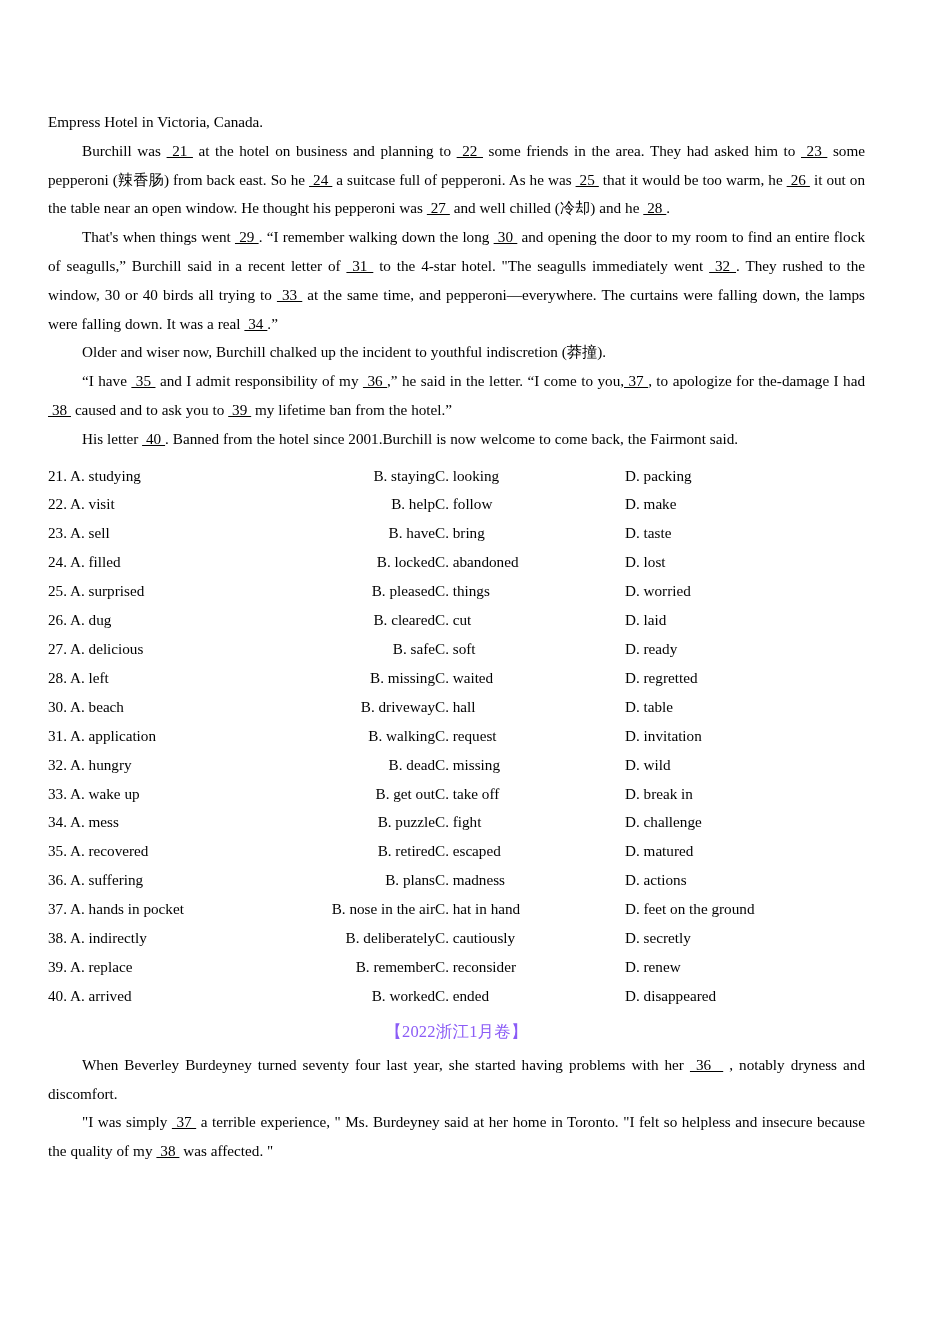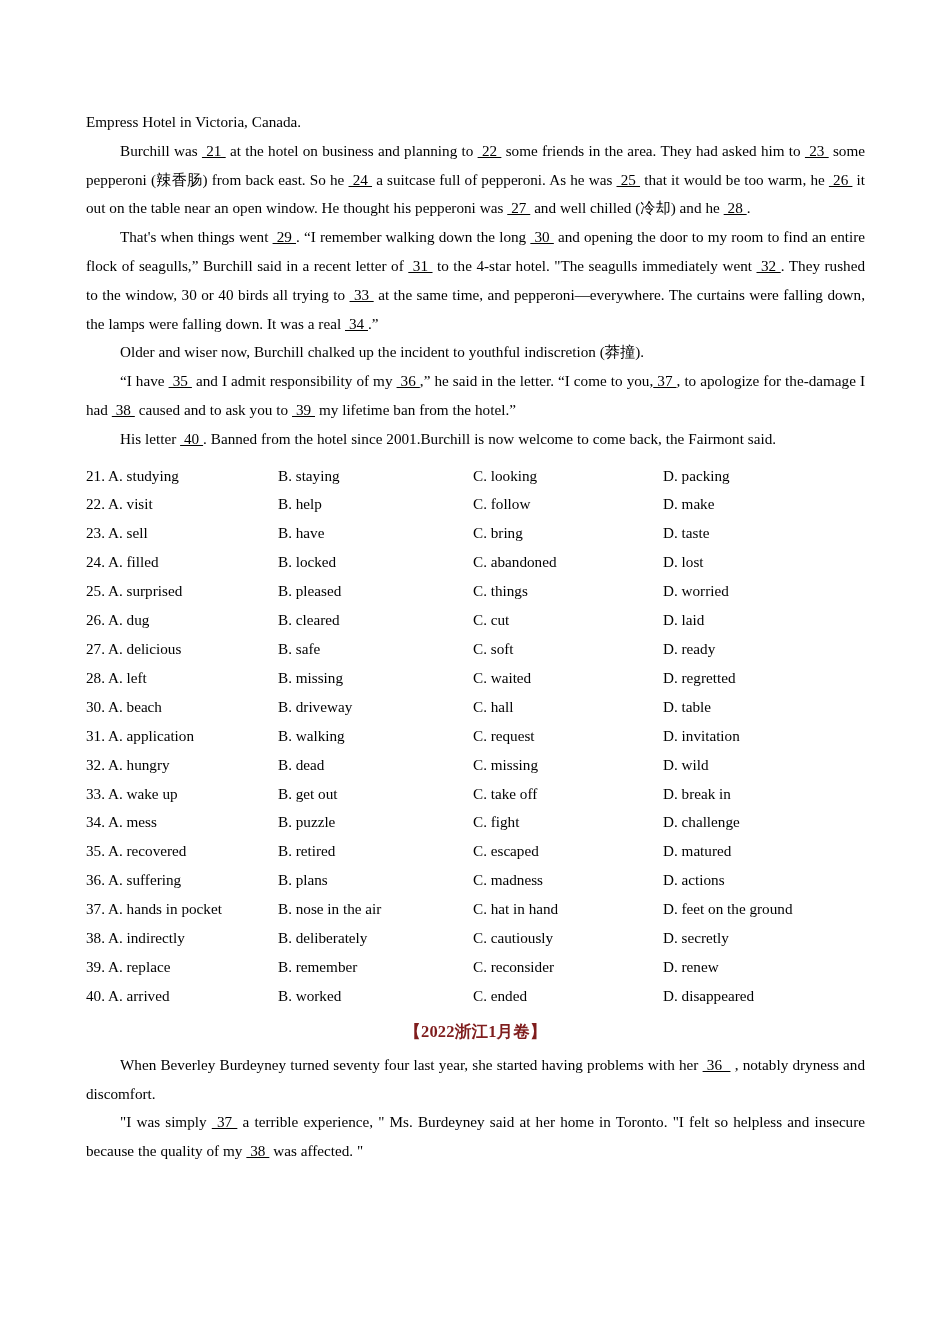--- a/index.html
+++ b/index.html
@@ -12,21 +12,21 @@
     height: 1344px;
     font-family: "Liberation Serif", "DejaVu Serif", serif;
     color: #000000;
     -webkit-font-smoothing: antialiased;
   }
   #page {
     position: relative;
     width: 950px;
     height: 1344px;
     box-sizing: border-box;
-    padding: 108px 85px 0 86px;
+    padding: 108px 85px 0 48px;
   }
   .para {
     font-size: 15.2px;
     line-height: 28.8px;
     text-align: justify;
     text-justify: inter-word;
     margin: 0;
     padding: 0;
     word-spacing: 0.1px;
   }
@@ -43,28 +43,28 @@
     margin-top: 8px;
   }
   .opt-table td {
     font-size: 15.2px;
     line-height: 28.9px;
     padding: 0;
     vertical-align: baseline;
     white-space: nowrap;
   }
   .col-num  { width: 192px; }
-  .col-b    { width: 195px; }
+  .col-b    { width: 195px; text-align: right; }
   .col-c    { width: 190px; }
   .col-d    { width: auto; margin-left: 21px;  }
   .qnum { padding-right: 3px; }
   .section-heading {
     text-align: center;
-    color: #7f1d1d;
-    font-weight: bold;
+    color: #8b5cf6;
+    font-weight: normal;
     font-size: 16.5px;
     line-height: 30px;
     margin: 6px 0 4px 0;
     letter-spacing: 0.2px;
     font-family: "Liberation Serif", "DejaVu Serif", serif;
   }
 </style>
 </head>
 <body>
 

